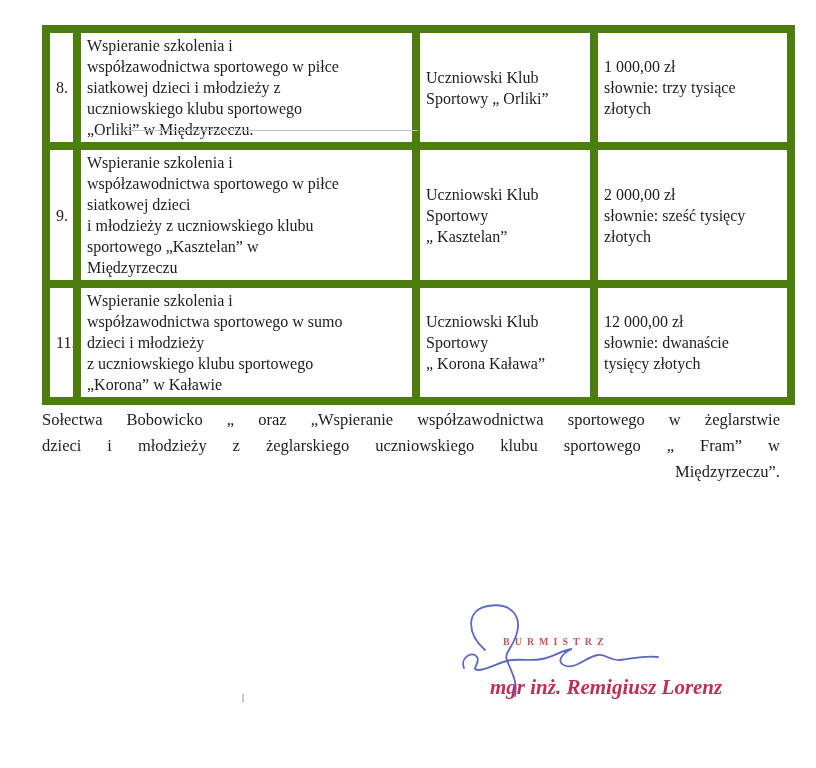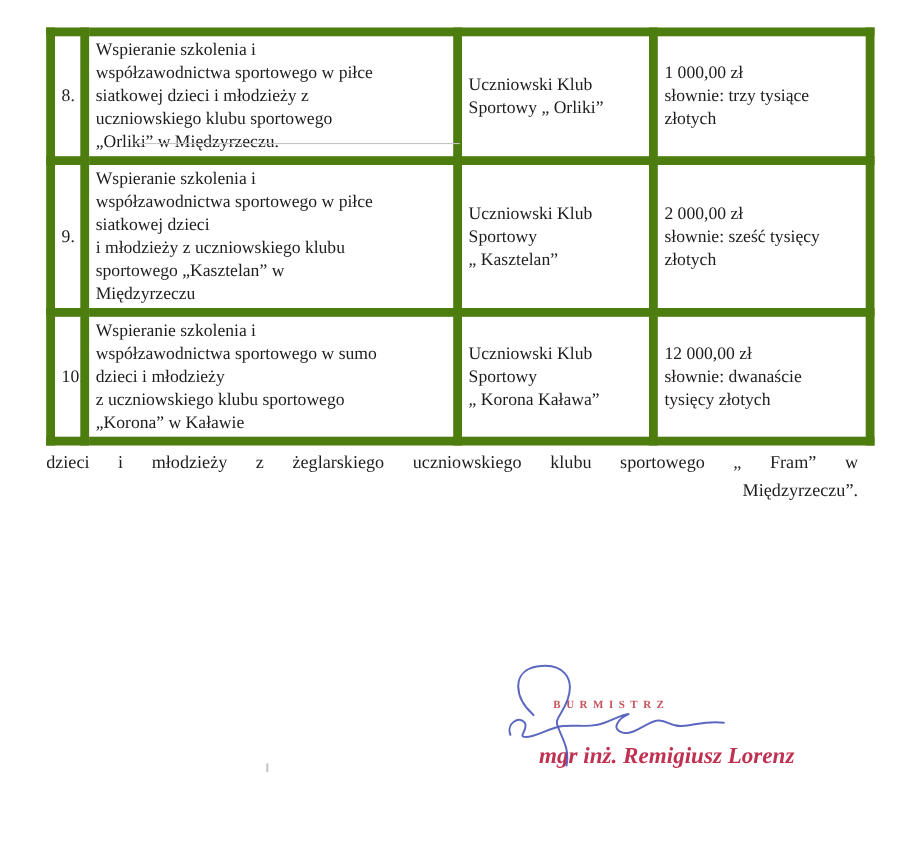--- a/index.html
+++ b/index.html
@@ -154,39 +154,40 @@
 sportowego „Kasztelan” w
 Międzyrzeczu</td>
         <td class="cell-club">Uczniowski Klub
 Sportowy
 „ Kasztelan”</td>
         <td class="cell-amount">2 000,00 zł
 słownie: sześć tysięcy
 złotych</td>
       </tr>
       <tr class="row-c">
-        <td class="cell-no">10.</td>
+        <td class="cell-no">11.</td>
         <td class="cell-task">Wspieranie szkolenia i
 współzawodnictwa sportowego w sumo
 dzieci i młodzieży
 z uczniowskiego klubu sportowego
 „Korona” w Kaławie</td>
         <td class="cell-club">Uczniowski Klub
 Sportowy
 „ Korona Kaława”</td>
         <td class="cell-amount">12 000,00 zł
 słownie: dwanaście
 tysięcy złotych</td>
       </tr>
     </tbody>
   </table>
 
   <div class="scan-line"></div>
 
   <div class="paragraph">
+    <div class="pline just">Sołectwa Bobowicko „ oraz „Wspieranie współzawodnictwa sportowego w żeglarstwie</div>
     <div class="pline just">dzieci i młodzieży z żeglarskiego uczniowskiego klubu sportowego „ Fram” w</div>
     <div class="pline last">Międzyrzeczu”.</div>
   </div>
 
   <div class="signature">
     <div class="stamp">BURMISTRZ</div>
     <svg class="ink" width="230" height="110" viewBox="0 0 230 110" fill="none">
 
       <path d="M 30 52 C 12 36, 10 12, 33 8 C 56 4, 68 18, 61 38 C 56 52, 49 55, 52 62 C 56 74, 63 82, 60 98" stroke="#4a58b8" stroke-width="1.8" stroke-linecap="round" fill="none" opacity="0.9"></path>
 

